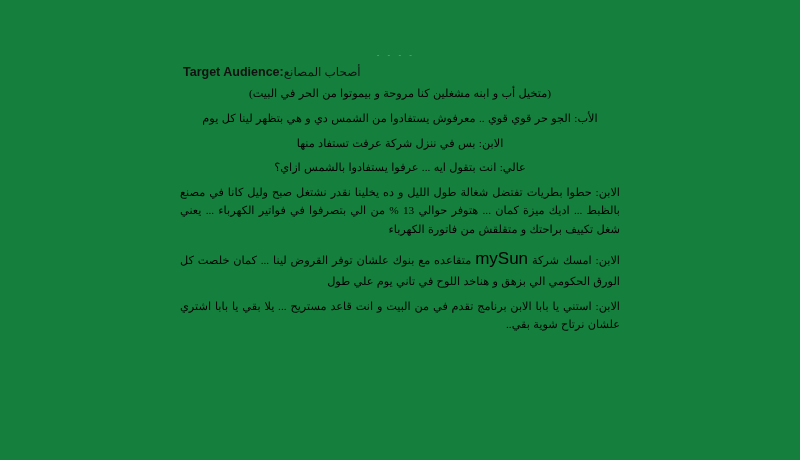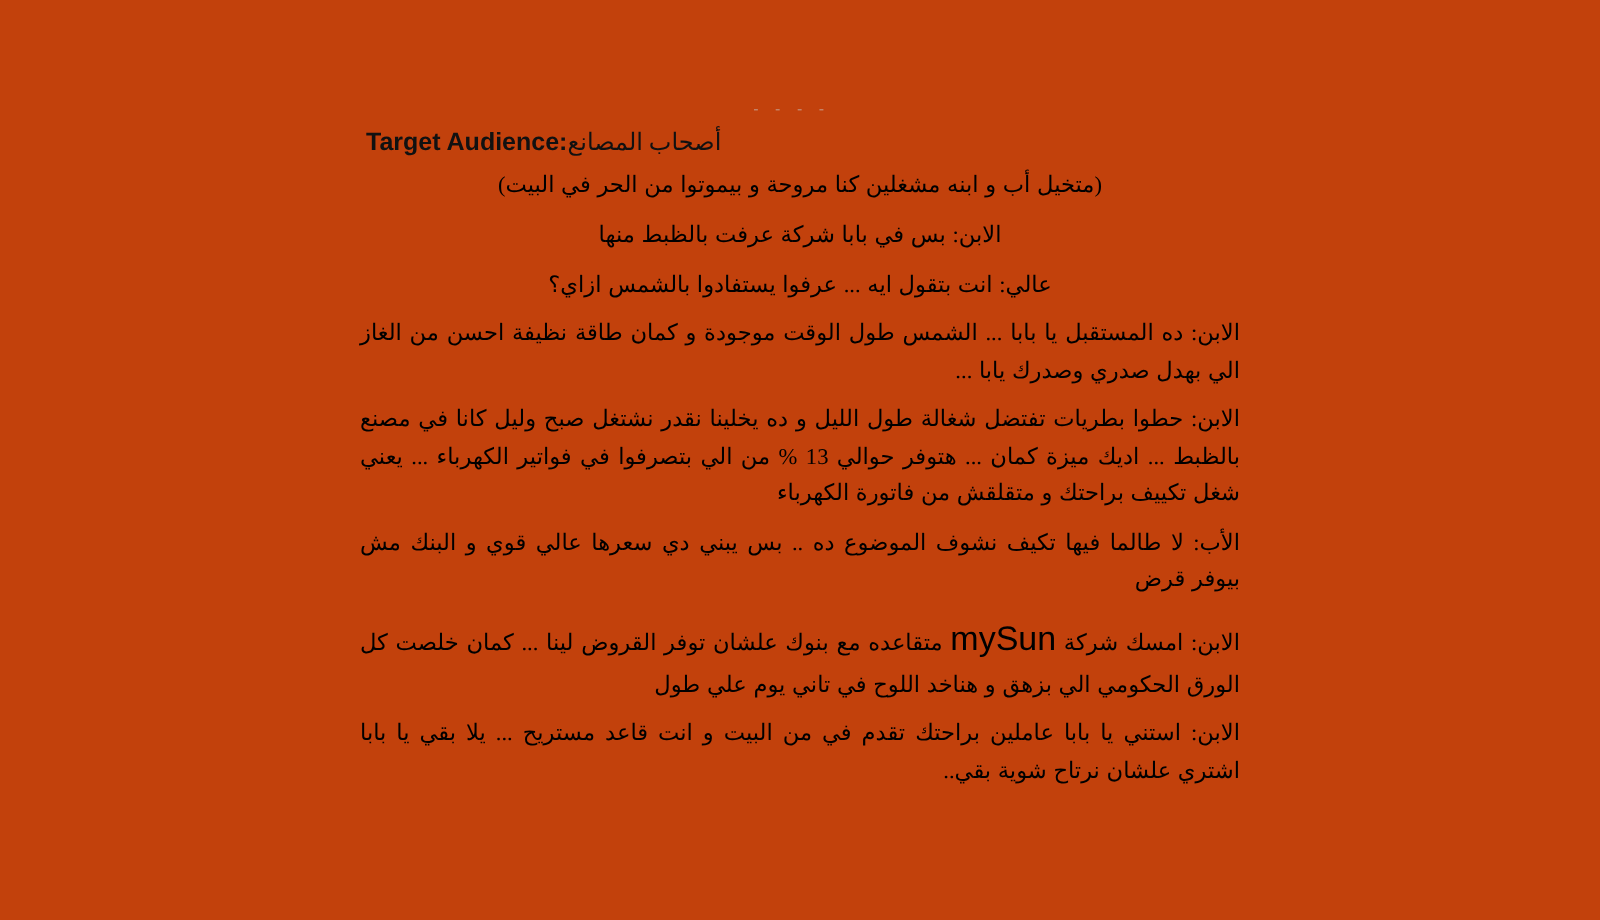--- a/index.html
+++ b/index.html
@@ -12,21 +12,21 @@
     height: 460px;
     overflow: hidden;
     font-family: "Liberation Serif", "DejaVu Serif", serif;
     color: #000000;
     position: relative;
   }
 
   #page {
     position: absolute;
     inset: 0;
-    background: #c2410c;
+    background: #15803d;
   }
 
   
   .faint-mark {
     position: absolute;
     left: 355px;
     top: 50px;
     width: 60px;
     height: 10px;
     color: #c9c9c9;
@@ -97,31 +97,30 @@
   <div class="faint-mark">- -  - -</div>
 
   <div class="heading-row">
     <span class="heading-label">Target Audience:</span><span class="heading-value">أصحاب المصانع</span>
   </div>
 
   <div class="doc-body">
 
     <p class="para">(متخيل أب و ابنه مشغلين كنا مروحة و بيموتوا من الحر في البيت)</p>
 
+    <p class="para">الأب: الجو حر قوي قوي .. معرفوش يستفادوا من الشمس دي و هي بتظهر لينا كل يوم</p>
 
-    <p class="para">الابن: بس في بابا شركة عرفت بالظبط منها</p>
+    <p class="para">الابن: بس في ننزل شركة عرفت تستفاد منها</p>
 
     <p class="para">عالي: انت بتقول ايه ... عرفوا يستفادوا بالشمس ازاي؟</p>
 
-    <p class="para wrap">الابن: ده المستقبل يا بابا ... الشمس طول الوقت موجودة و كمان طاقة نظيفة احسن من الغاز الي بهدل صدري وصدرك يابا ...</p>
 
 
     <p class="para wrap">الابن: حطوا بطريات تفتضل شغالة طول الليل و ده يخلينا نقدر نشتغل صبح وليل كانا في مصنع بالظبط ... اديك ميزة كمان ... هتوفر حوالي 13 % من الي بتصرفوا في فواتير الكهرباء ... يعني شغل تكييف براحتك و متقلقش من فاتورة الكهرباء</p>
 
-    <p class="para wrap">الأب: لا طالما فيها تكيف نشوف الموضوع ده .. بس يبني دي سعرها عالي قوي و البنك مش بيوفر قرض</p>
 
     <p class="para wrap"><span>الابن: امسك شركة</span> <span class="brand">mySun</span> <span>متقاعده مع بنوك علشان توفر القروض لينا ... كمان خلصت كل الورق الحكومي الي بزهق و هناخد اللوح في تاني يوم علي طول</span></p>
 
 
-    <p class="para wrap">الابن: استني يا بابا عاملين براحتك تقدم في من البيت و انت قاعد مستريح ... يلا بقي يا بابا اشتري علشان نرتاح شوية بقي..</p>
+    <p class="para wrap">الابن: استني يا بابا الابن برنامج تقدم في من البيت و انت قاعد مستريح ... يلا بقي يا بابا اشتري علشان نرتاح شوية بقي..</p>
 
   </div>
 </div>
 
 </body></html>

